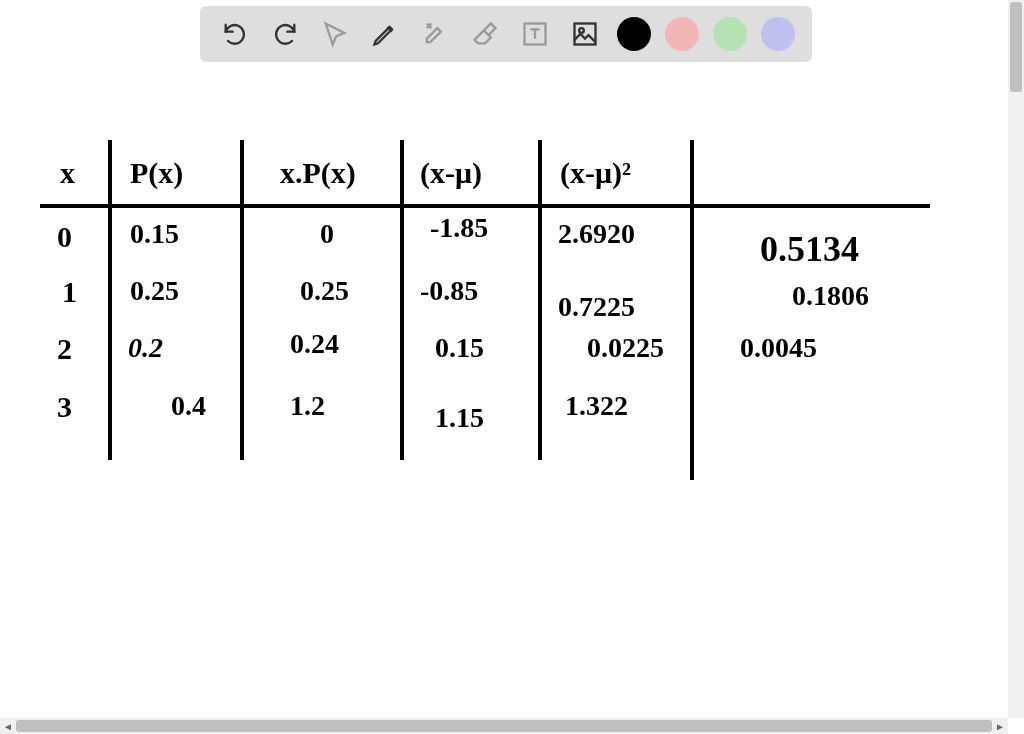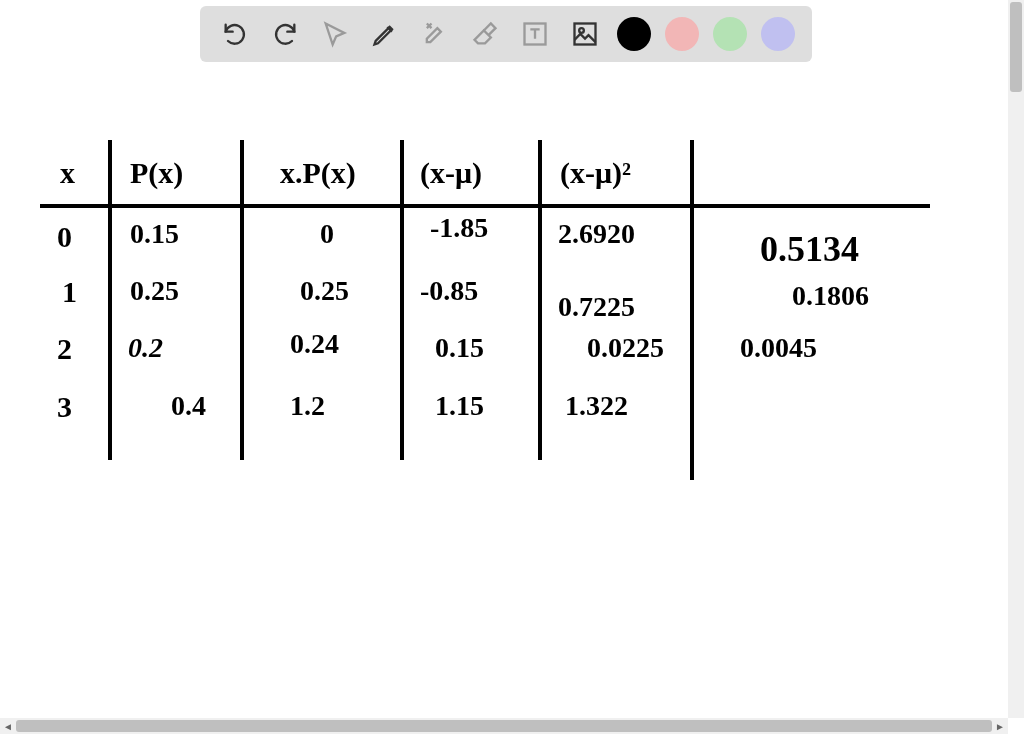--- a/index.html
+++ b/index.html
@@ -115,21 +115,21 @@
     <span class="hw" style="left:57px;top:262px;font-size:30px;">2</span>
     <span class="hw" style="left:128px;top:262px;font-size:28px;font-style:italic;">0.2</span>
     <span class="hw" style="left:290px;top:258px;font-size:28px;">0.24</span>
     <span class="hw" style="left:435px;top:262px;font-size:28px;">0.15</span>
     <span class="hw" style="left:555px;top:262px;font-size:28px;margin-left:32px;">0.0225</span>
     <span class="hw" style="left:740px;top:262px;font-size:28px;">0.0045</span>
 
     <span class="hw" style="left:57px;top:320px;font-size:30px;">3</span>
     <span class="hw" style="left:135px;top:320px;font-size:28px;margin-left:36px;">0.4</span>
     <span class="hw" style="left:290px;top:320px;font-size:28px;">1.2</span>
-    <span class="hw" style="left:435px;top:320px;font-size:28px;">1.15</span>
+    <span class="hw" style="left:435px;top:332px;font-size:28px;">1.15</span>
     <span class="hw" style="left:565px;top:320px;font-size:28px;">1.322</span>
     <span class="hw" style="left:760px;top:320px;font-size:28px;"></span>
 
   </div>
 
   <div class="vscroll">
     <div class="thumb"></div>
   </div>
   <div class="hscroll">
     <div class="arrow left">◄</div>

